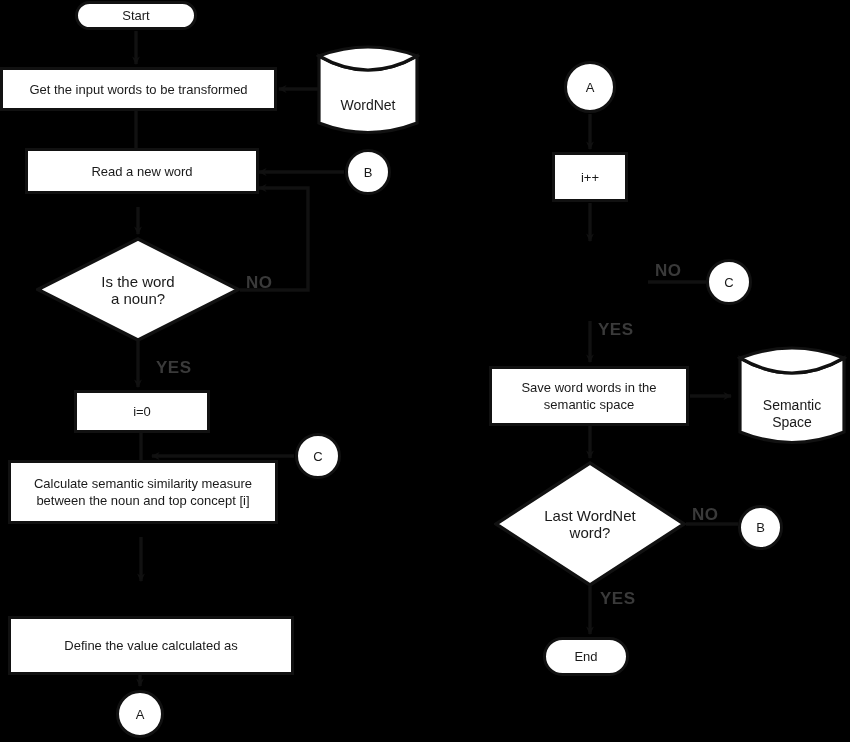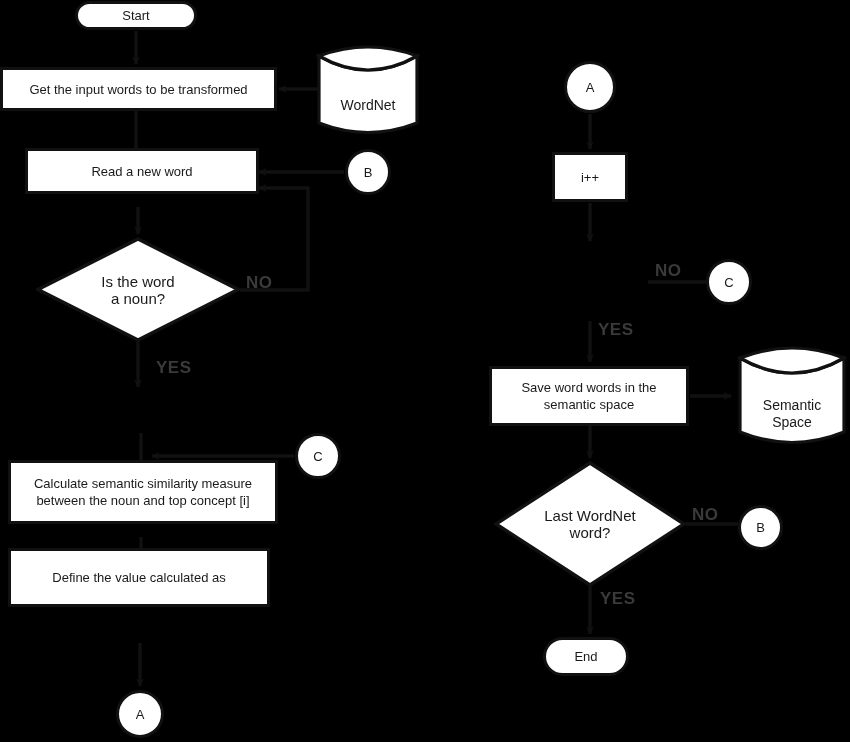--- a/index.html
+++ b/index.html
@@ -107,29 +107,32 @@
       <span>
         <span>Is the word</span><br>
         <span>a noun?</span>
       </span>
     </div>
   </div>
 
   <div class="edge-label" style="left:246px;top:273px;">NO</div>
   <div class="edge-label" style="left:156px;top:358px;">YES</div>
 
+  <div class="node process" style="left:74px;top:390px;width:136px;height:43px;">
+    <span>i=0</span>
+  </div>
 
   <div class="node process" style="left:8px;top:460px;width:270px;height:64px;">
     <span>
       <span>Calculate semantic similarity measure</span><br>
       <span>between the noun and top concept [i]</span>
     </span>
   </div>
 
-  <div class="node process" style="left:8px;top:548px;width:262px;height:59px;">
+  <div class="node process" style="left:8px;top:616px;width:286px;height:59px;">
     <span>
       <span>Define the value calculated as</span><br>
     </span>
   </div>
 
   <div class="node connector" style="left:116px;top:690px;width:48px;height:48px;">
     <span>A</span>
   </div>
 
   <div class="node connector" style="left:345px;top:149px;width:46px;height:46px;">

